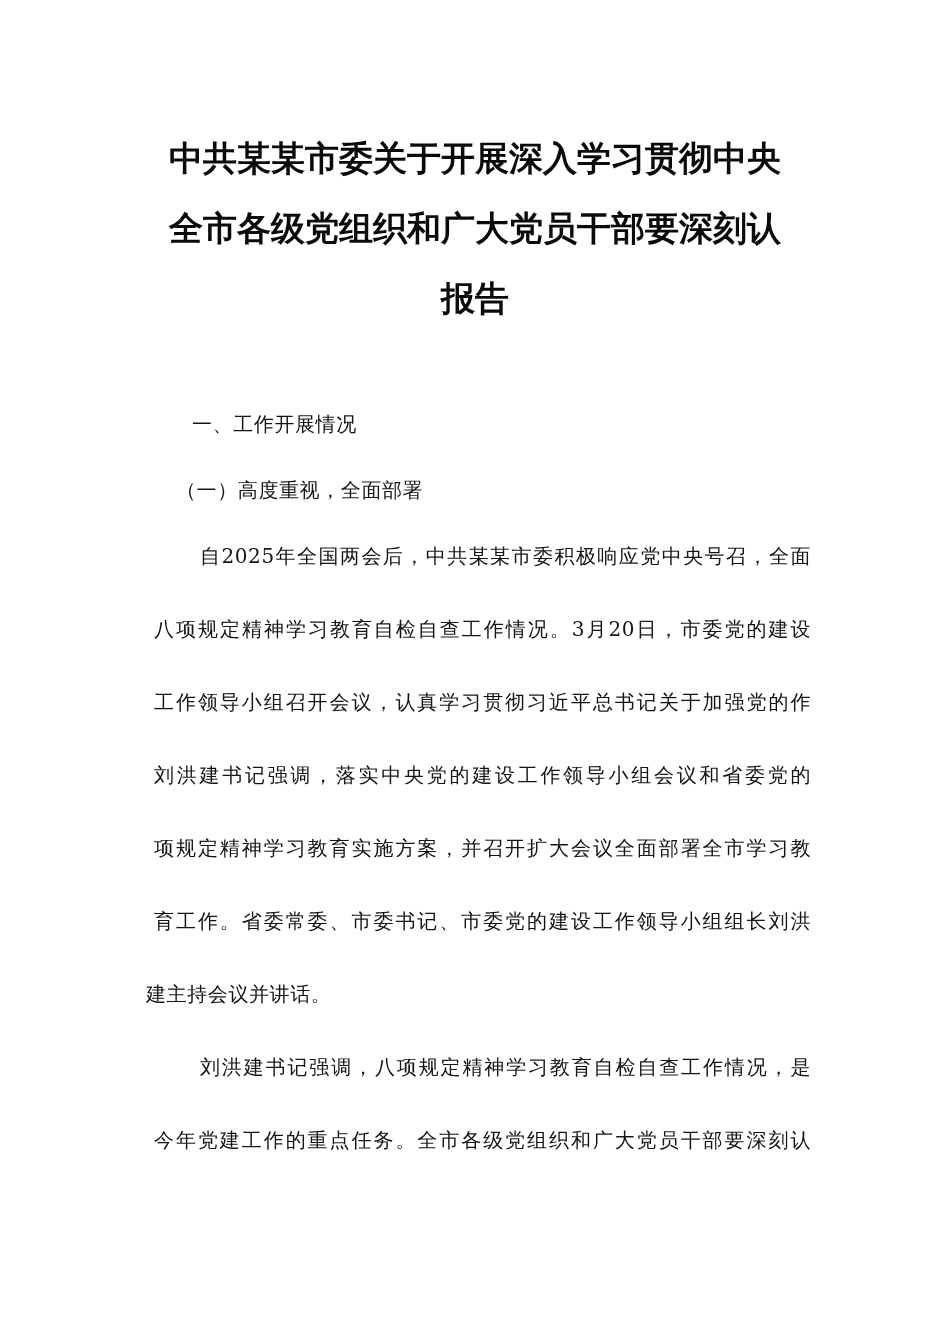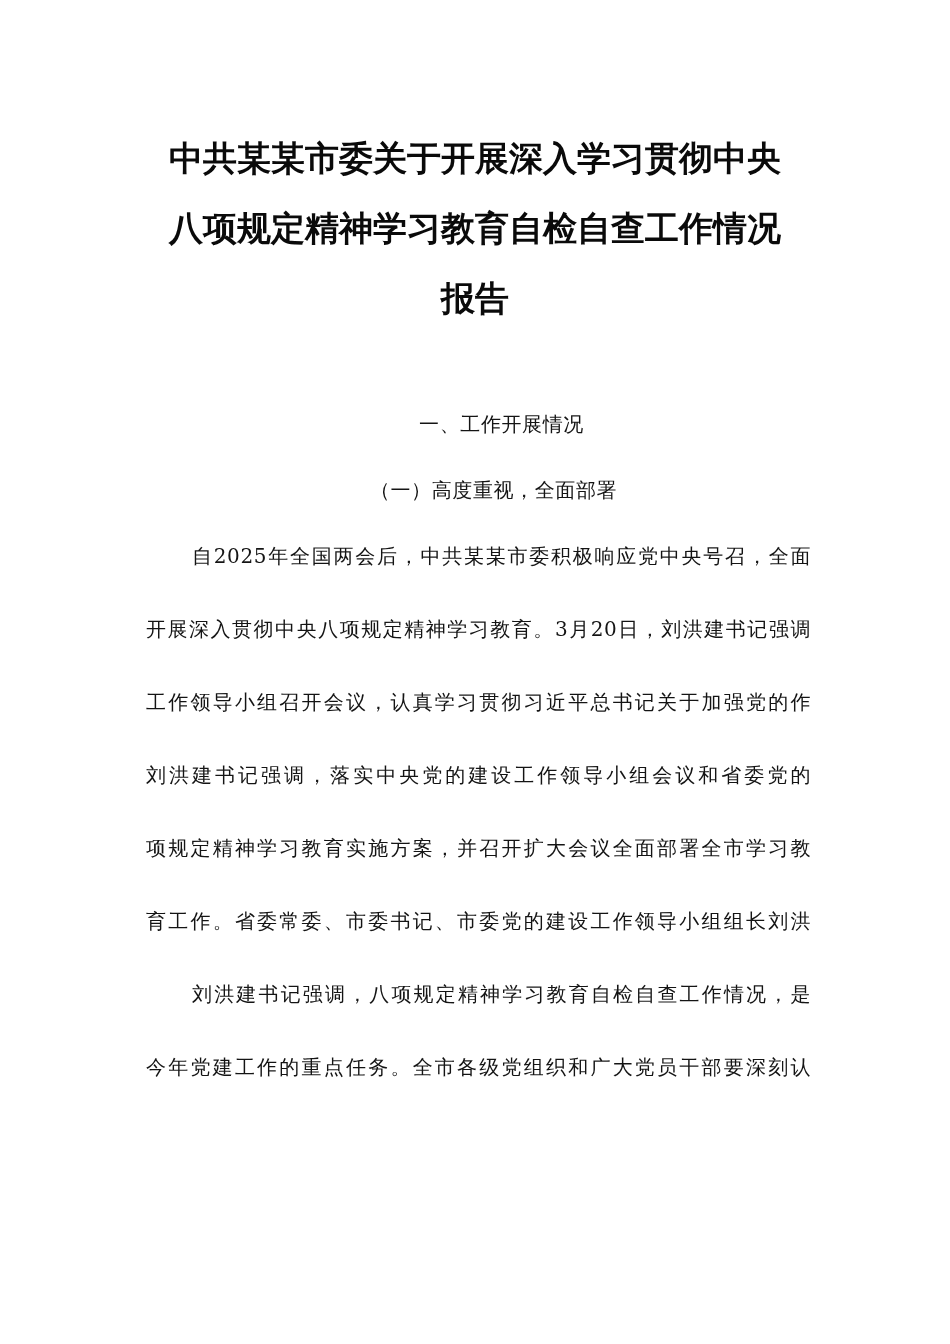--- a/index.html
+++ b/index.html
@@ -48,60 +48,61 @@
       width: 665px;
     }
     .line {
       display: block;
       font-size: 20px;
       height: 73px;
       line-height: 40px;
       white-space: nowrap;
       letter-spacing: 0.6px;
       color: #141414;
-      text-align: center;
     }
     .heading1 {
       padding-left: 46px;
       height: 66px;
     }
     .heading2 {
       padding-left: 30px;
       height: 66px;
     }
     .indent {
       padding-left: 46px;
     }
     .justify {
       text-align: justify;
       text-align-last: justify;
+      margin-left: 8px;
     }
   </style>
 </head>
 <body>
 
 <div class="page">
 
   <div class="title-block">
     <span class="title-line">中共某某市委关于开展深入学习贯彻中央</span>
-    <span class="title-line">八项规定精神学习教育自检自查工作情况</span>
+    <span class="title-line">全市各级党组织和广大党员干部要深刻认</span>
     <span class="title-line">报告</span>
   </div>
 
   <div class="body-block">
     <span class="line heading1">一、工作开展情况</span>
     <span class="line heading2">（一）高度重视，全面部署</span>
 
     <div>
       <span class="line indent justify">自2025年全国两会后，中共某某市委积极响应党中央号召，全面</span>
-      <span class="line justify">开展深入贯彻中央八项规定精神学习教育。3月20日，刘洪建书记强调</span>
+      <span class="line justify">八项规定精神学习教育自检自查工作情况。3月20日，市委党的建设</span>
       <span class="line justify">工作领导小组召开会议，认真学习贯彻习近平总书记关于加强党的作</span>
       <span class="line justify">刘洪建书记强调，落实中央党的建设工作领导小组会议和省委党的</span>
       <span class="line justify">项规定精神学习教育实施方案，并召开扩大会议全面部署全市学习教</span>
       <span class="line justify">育工作。省委常委、市委书记、市委党的建设工作领导小组组长刘洪</span>
+      <span class="line">建主持会议并讲话。</span>
     </div>
 
     <div>
       <span class="line indent justify">刘洪建书记强调，八项规定精神学习教育自检自查工作情况，是</span>
       <span class="line justify">今年党建工作的重点任务。全市各级党组织和广大党员干部要深刻认</span>
     </div>
   </div>
 
 </div>
 

